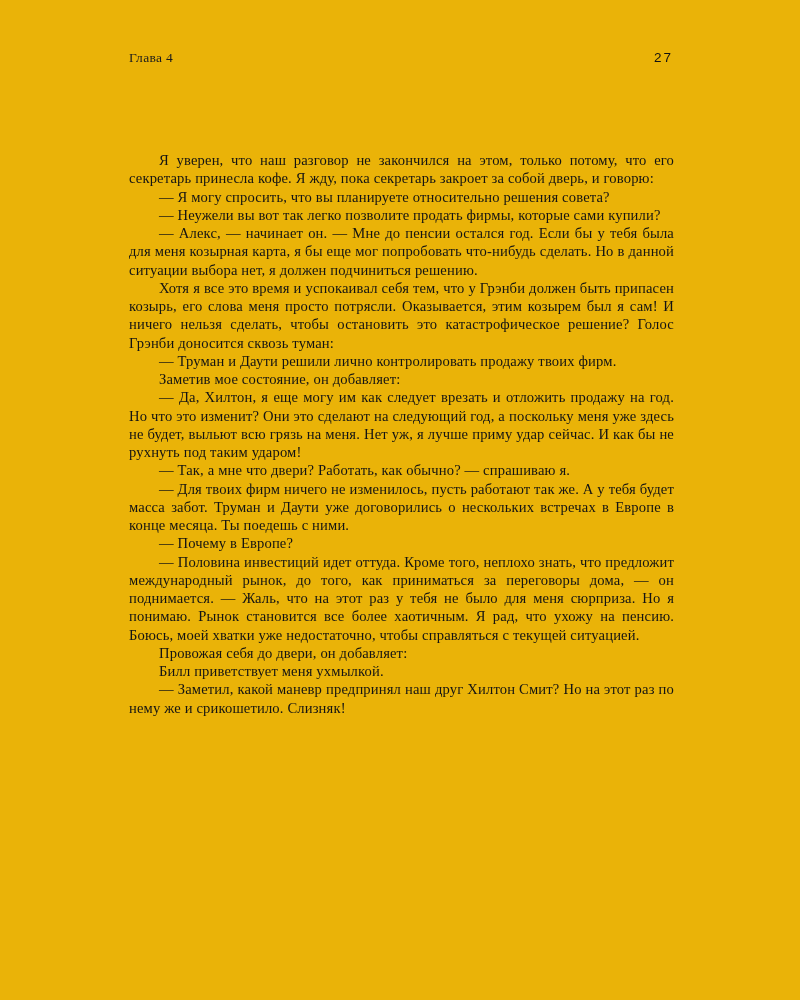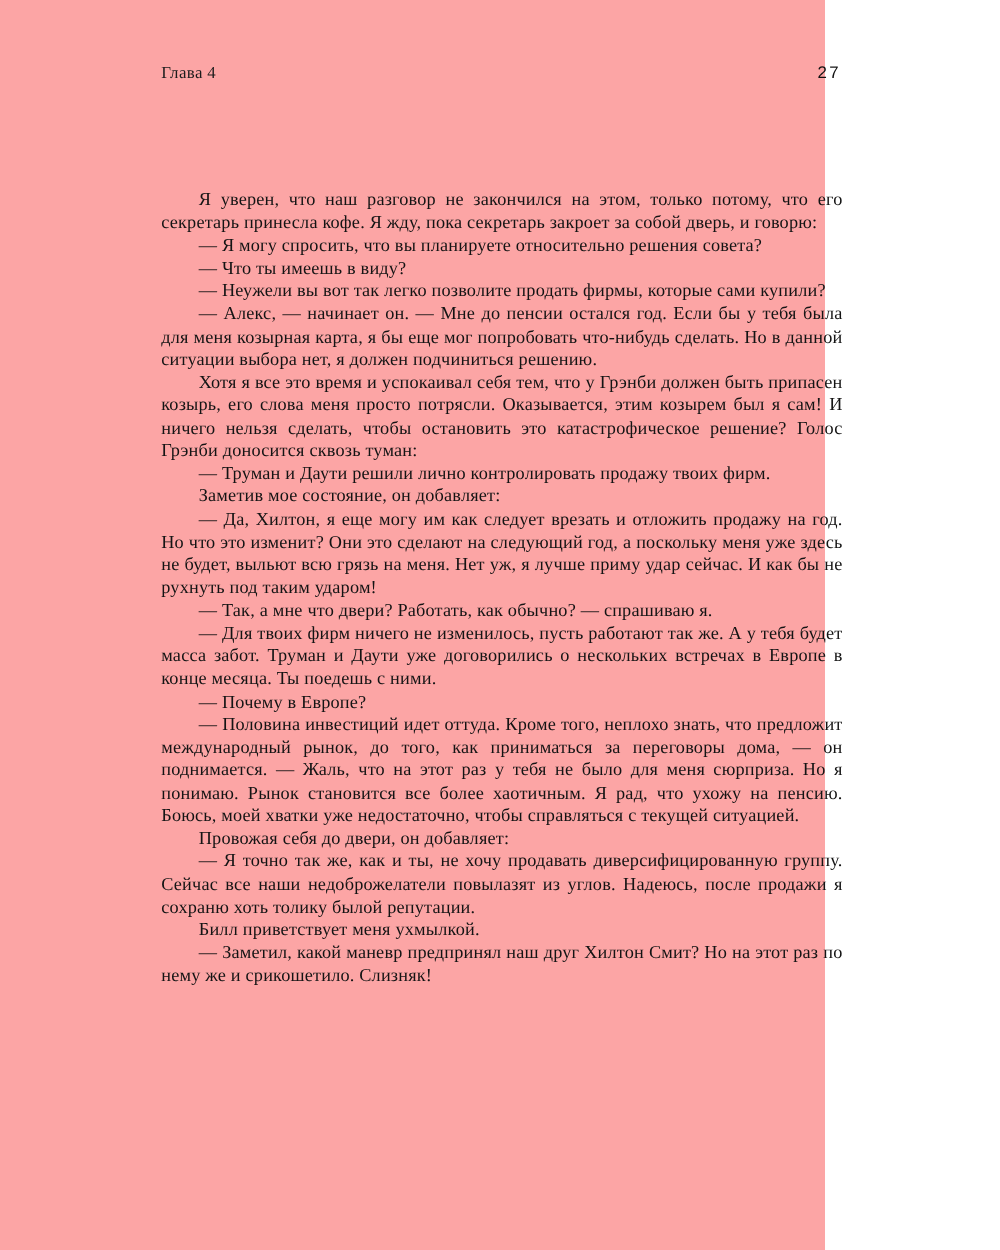--- a/index.html
+++ b/index.html
@@ -9,23 +9,23 @@
   }
   body {
     width: 800px;
     height: 1000px;
     overflow: hidden;
     font-family: "Liberation Serif", "DejaVu Serif", serif;
     color: #111111;
   }
   .page {
     position: relative;
-    width: 660px;
+    width: 800px;
     height: 1000px;
-    background: #fca5a5;
+    background: #eab308;
   }
   .page-header {
     position: absolute;
     top: 50px;
     left: 129px;
     width: 544px;
     display: flex;
     justify-content: space-between;
     align-items: baseline;
     font-size: 13.5px;
@@ -64,29 +64,27 @@
 <body>
 
 <div class="page">
   <div class="page-header">
     <span class="chapter-label">Глава 4</span>
     <span class="page-number">27</span>
   </div>
   <div class="text-block">
       <p class="para">Я уверен, что наш разговор не закончился на этом, только потому, что его секретарь принесла кофе. Я жду, пока секретарь закроет за собой дверь, и говорю:</p>
       <p class="para">— Я могу спросить, что вы планируете относительно решения совета?</p>
-      <p class="para">— Что ты имеешь в виду?</p>
       <p class="para">— Неужели вы вот так легко позволите продать фирмы, которые сами купили?</p>
       <p class="para">— Алекс, — начинает он. — Мне до пенсии остался год. Если бы у тебя была для меня козырная карта, я бы еще мог попробовать что-нибудь сделать. Но в данной ситуации выбора нет, я должен подчиниться решению.</p>
       <p class="para">Хотя я все это время и успокаивал себя тем, что у Грэнби должен быть припасен козырь, его слова меня просто потрясли. Оказывается, этим козырем был я сам! И ничего нельзя сделать, чтобы остановить это катастрофическое решение? Голос Грэнби доносится сквозь туман:</p>
       <p class="para">— Труман и Даути решили лично контролировать продажу твоих фирм.</p>
       <p class="para">Заметив мое состояние, он добавляет:</p>
       <p class="para">— Да, Хилтон, я еще могу им как следует врезать и отложить продажу на год. Но что это изменит? Они это сделают на следующий год, а поскольку меня уже здесь не будет, выльют всю грязь на меня. Нет уж, я лучше приму удар сейчас. И как бы не рухнуть под таким ударом!</p>
       <p class="para">— Так, а мне что двери? Работать, как обычно? — спрашиваю я.</p>
       <p class="para">— Для твоих фирм ничего не изменилось, пусть работают так же. А у тебя будет масса забот. Труман и Даути уже договорились о нескольких встречах в Европе в конце месяца. Ты поедешь с ними.</p>
       <p class="para">— Почему в Европе?</p>
       <p class="para">— Половина инвестиций идет оттуда. Кроме того, неплохо знать, что предложит международный рынок, до того, как приниматься за переговоры дома, — он поднимается. — Жаль, что на этот раз у тебя не было для меня сюрприза. Но я понимаю. Рынок становится все более хаотичным. Я рад, что ухожу на пенсию. Боюсь, моей хватки уже недостаточно, чтобы справляться с текущей ситуацией.</p>
       <p class="para">Провожая себя до двери, он добавляет:</p>
-      <p class="para">— Я точно так же, как и ты, не хочу продавать диверсифицированную группу. Сейчас все наши недоброжелатели повылазят из углов. Надеюсь, после продажи я сохраню хоть толику былой репутации.</p>
       <p class="para">Билл приветствует меня ухмылкой.</p>
       <p class="para">— Заметил, какой маневр предпринял наш друг Хилтон Смит? Но на этот раз по нему же и срикошетило. Слизняк!</p>
     </div>
 </div>
 
 </body></html>

